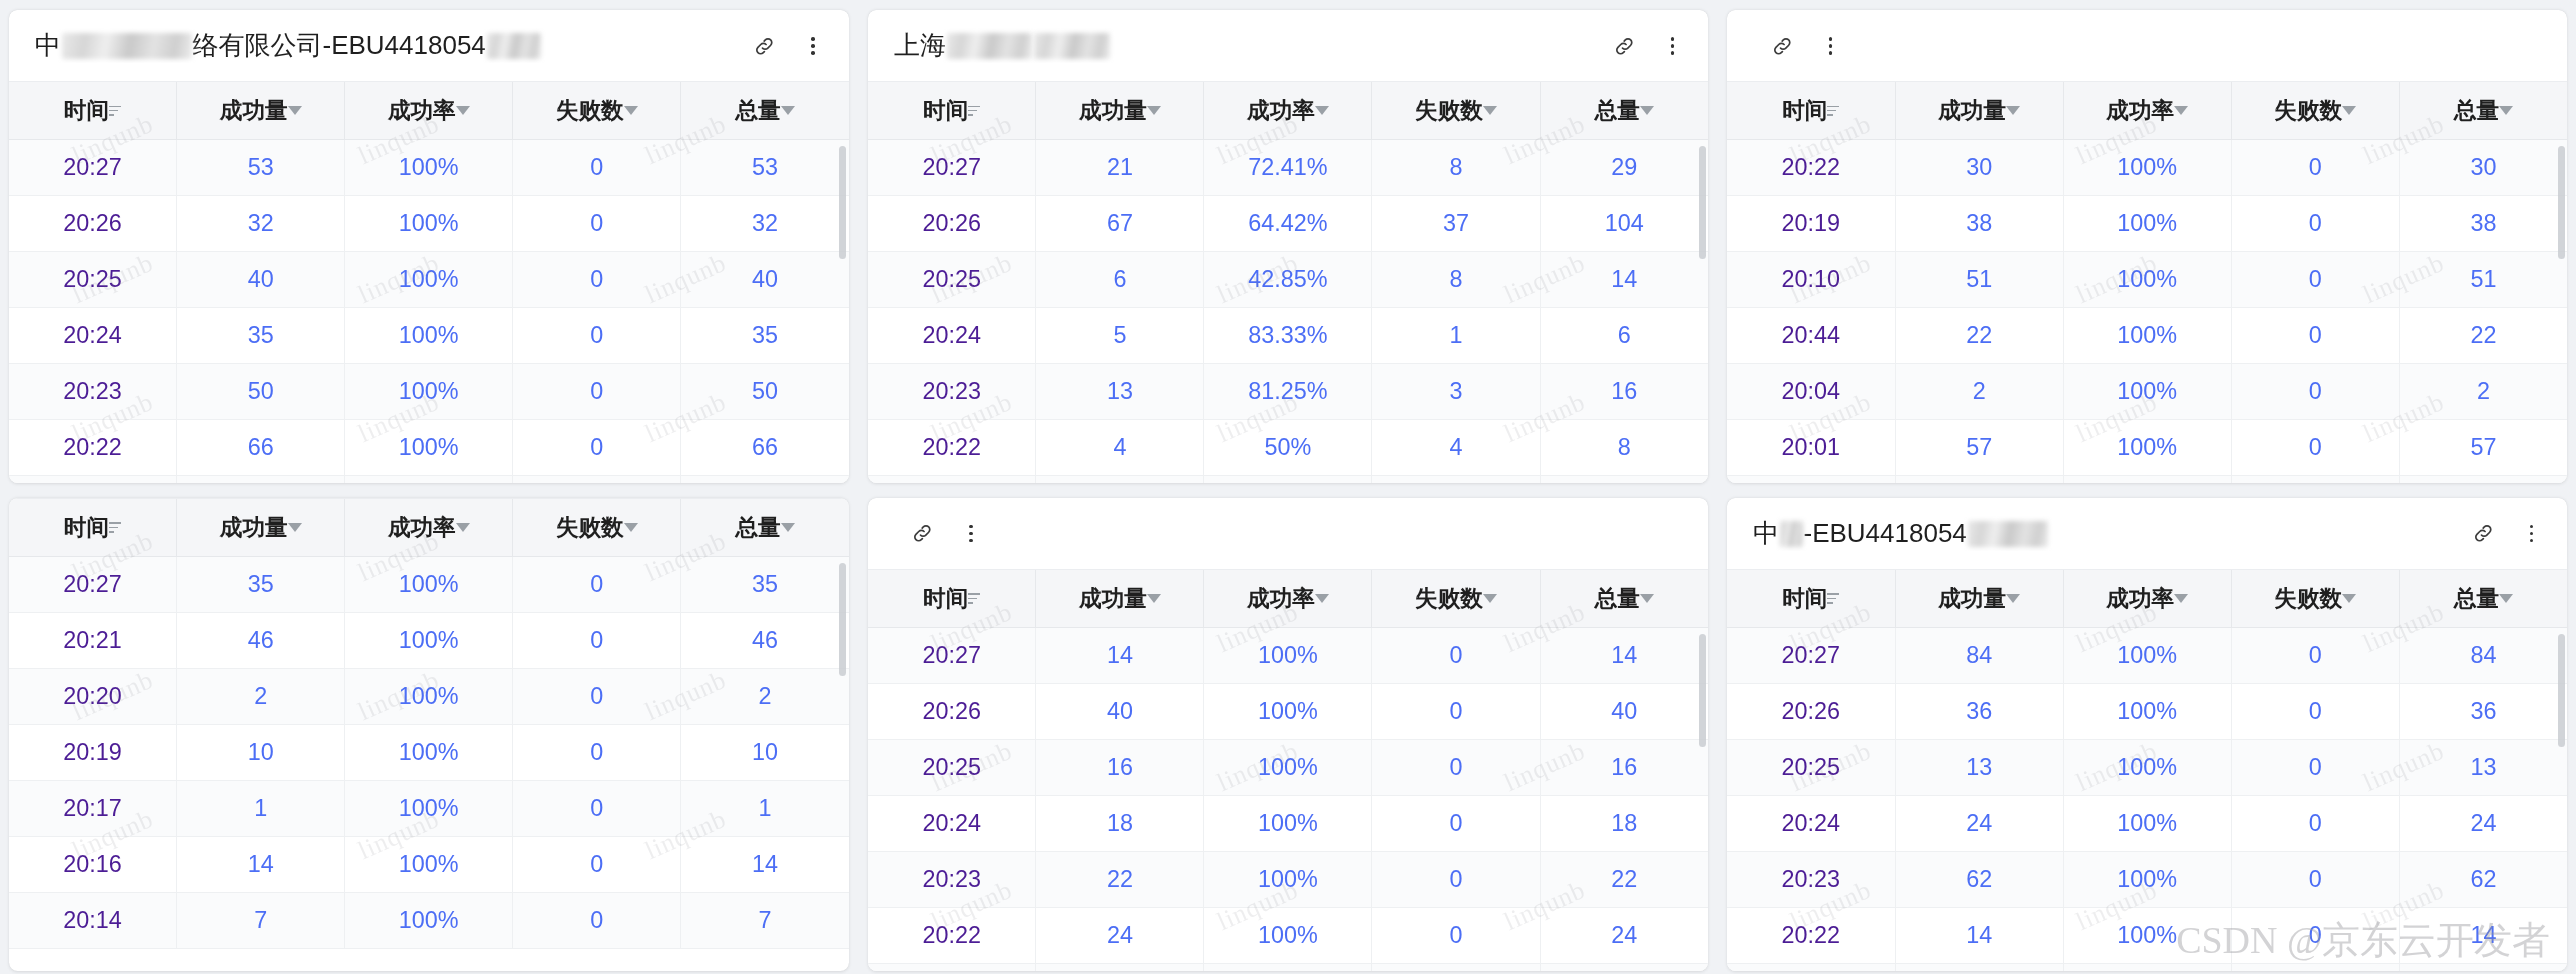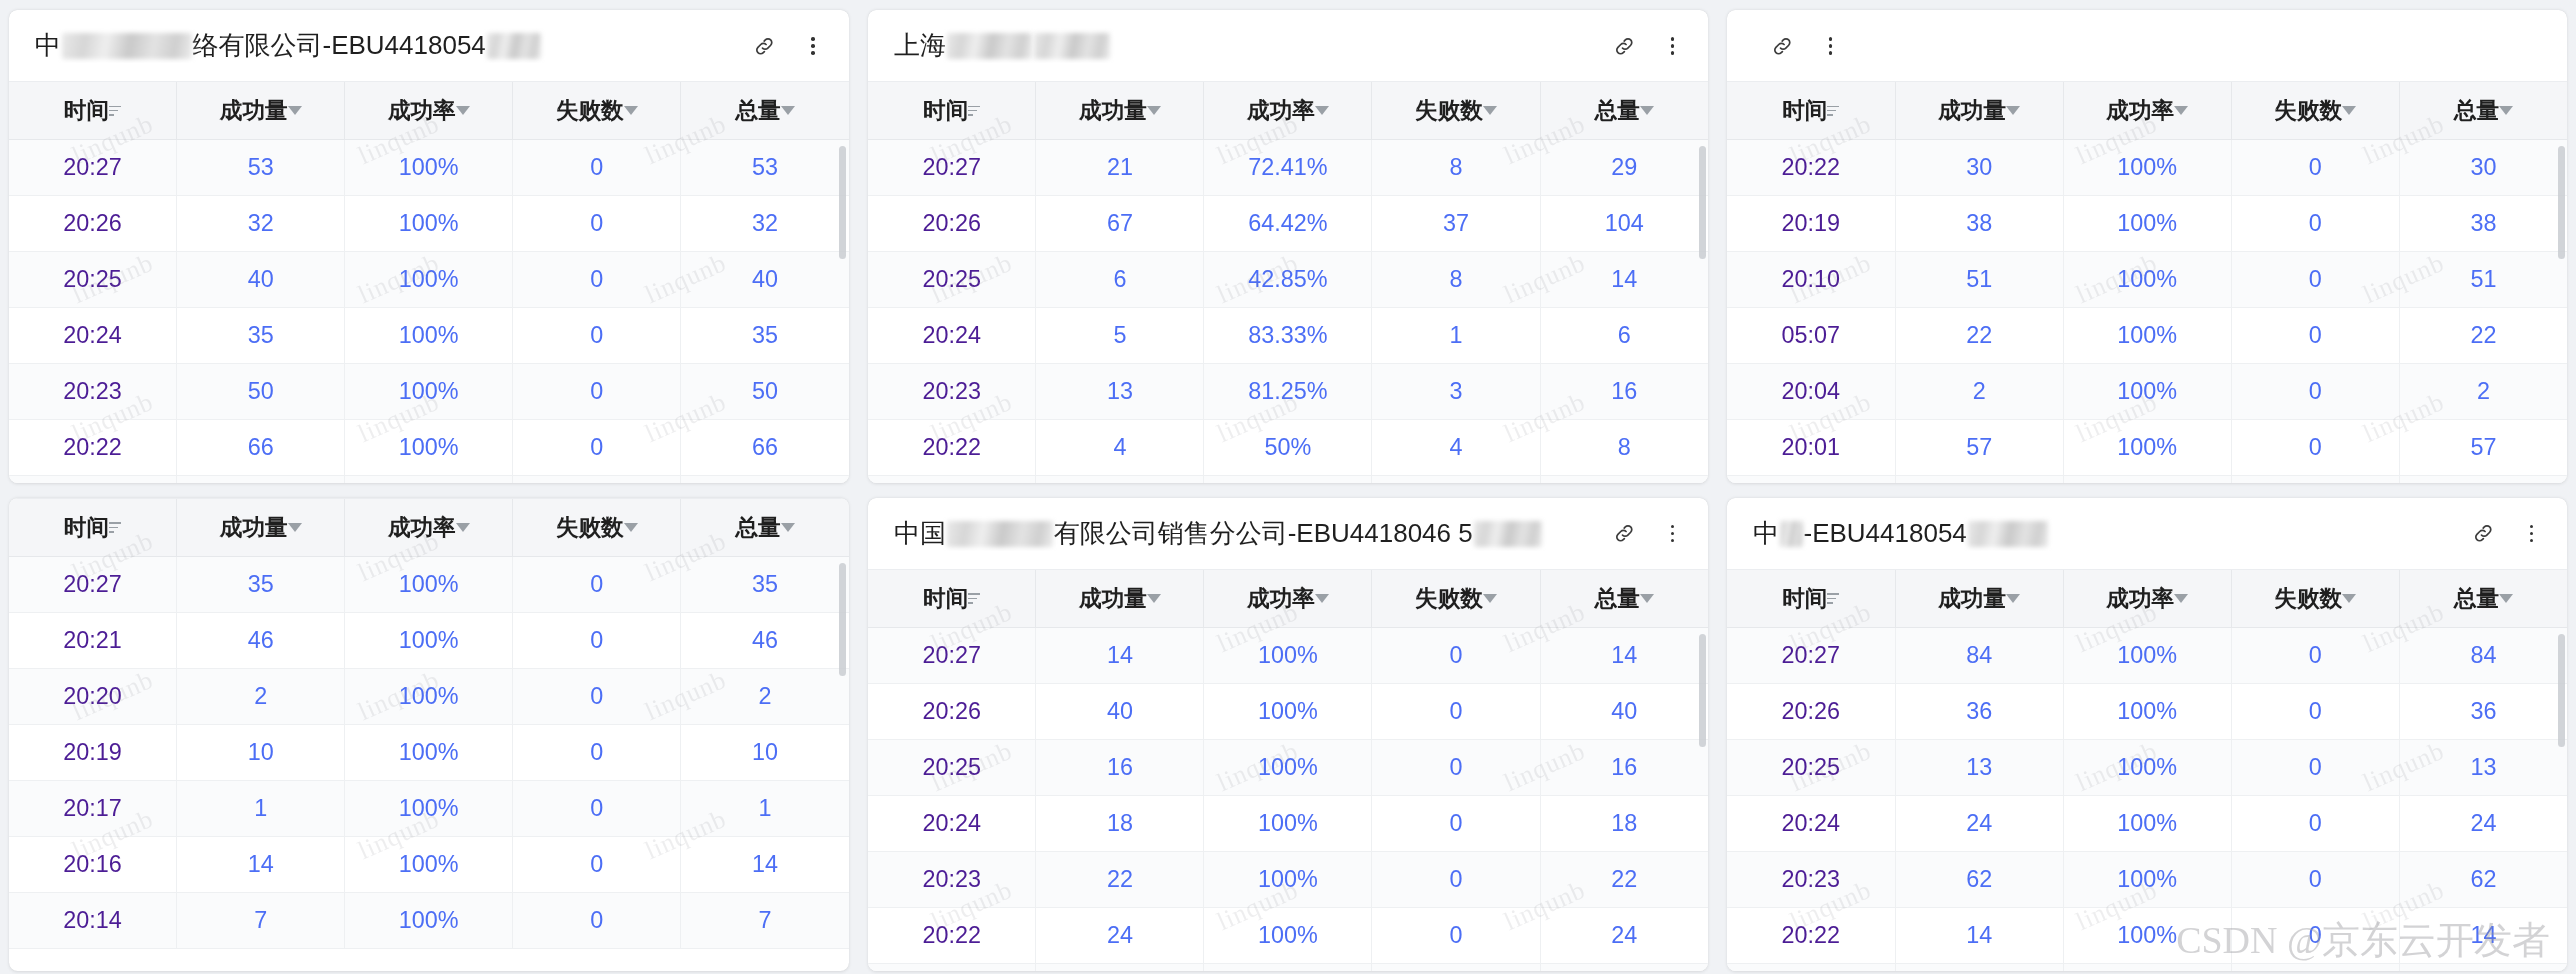--- a/index.html
+++ b/index.html
@@ -505,21 +505,21 @@
               <td>38</td>
             </tr>
             <tr>
               <td class="time-cell">20:10</td>
               <td>51</td>
               <td>100%</td>
               <td>0</td>
               <td>51</td>
             </tr>
             <tr>
-              <td class="time-cell">05:07</td>
+              <td class="time-cell">20:44</td>
               <td>22</td>
               <td>100%</td>
               <td>0</td>
               <td>22</td>
             </tr>
             <tr>
               <td class="time-cell">20:04</td>
               <td>2</td>
               <td>100%</td>
               <td>0</td>
@@ -644,26 +644,20 @@
               <td>0</td>
               <td>7</td>
             </tr>
           </tbody>
         </table>
         <div class="vscroll" style="top: 64px; height: 113px;"></div>
       </div>
     </div>
     <div class="card">
       <div class="card-header">
-        <div class="card-title">
-          <span class="title-text">中国</span>
-          <span class="blur" style="width: 106px;"></span>
-          <span class="title-text">有限公司销售分公司-EBU4418046 5</span>
-          <span class="blur" style="width: 68px;"></span>
-        </div>
         <div class="header-actions">
           <div class="icon-btn">
             <svg width="22.6" height="22.6" viewBox="0 0 24 24" fill="none" stroke="currentColor" stroke-width="1.8" stroke-linecap="round">
               <path d="M10.1 13.9a4 4 0 0 0 5.66 0l3-3a4 4 0 1 0-5.66-5.66l-1.2 1.2"></path>
               <path d="M13.9 10.1a4 4 0 0 0-5.66 0l-3 3a4 4 0 1 0 5.66 5.66l1.2-1.2"></path>
             </svg>
           </div>
           <div class="icon-btn">
             <span class="dots">
               <i></i>

